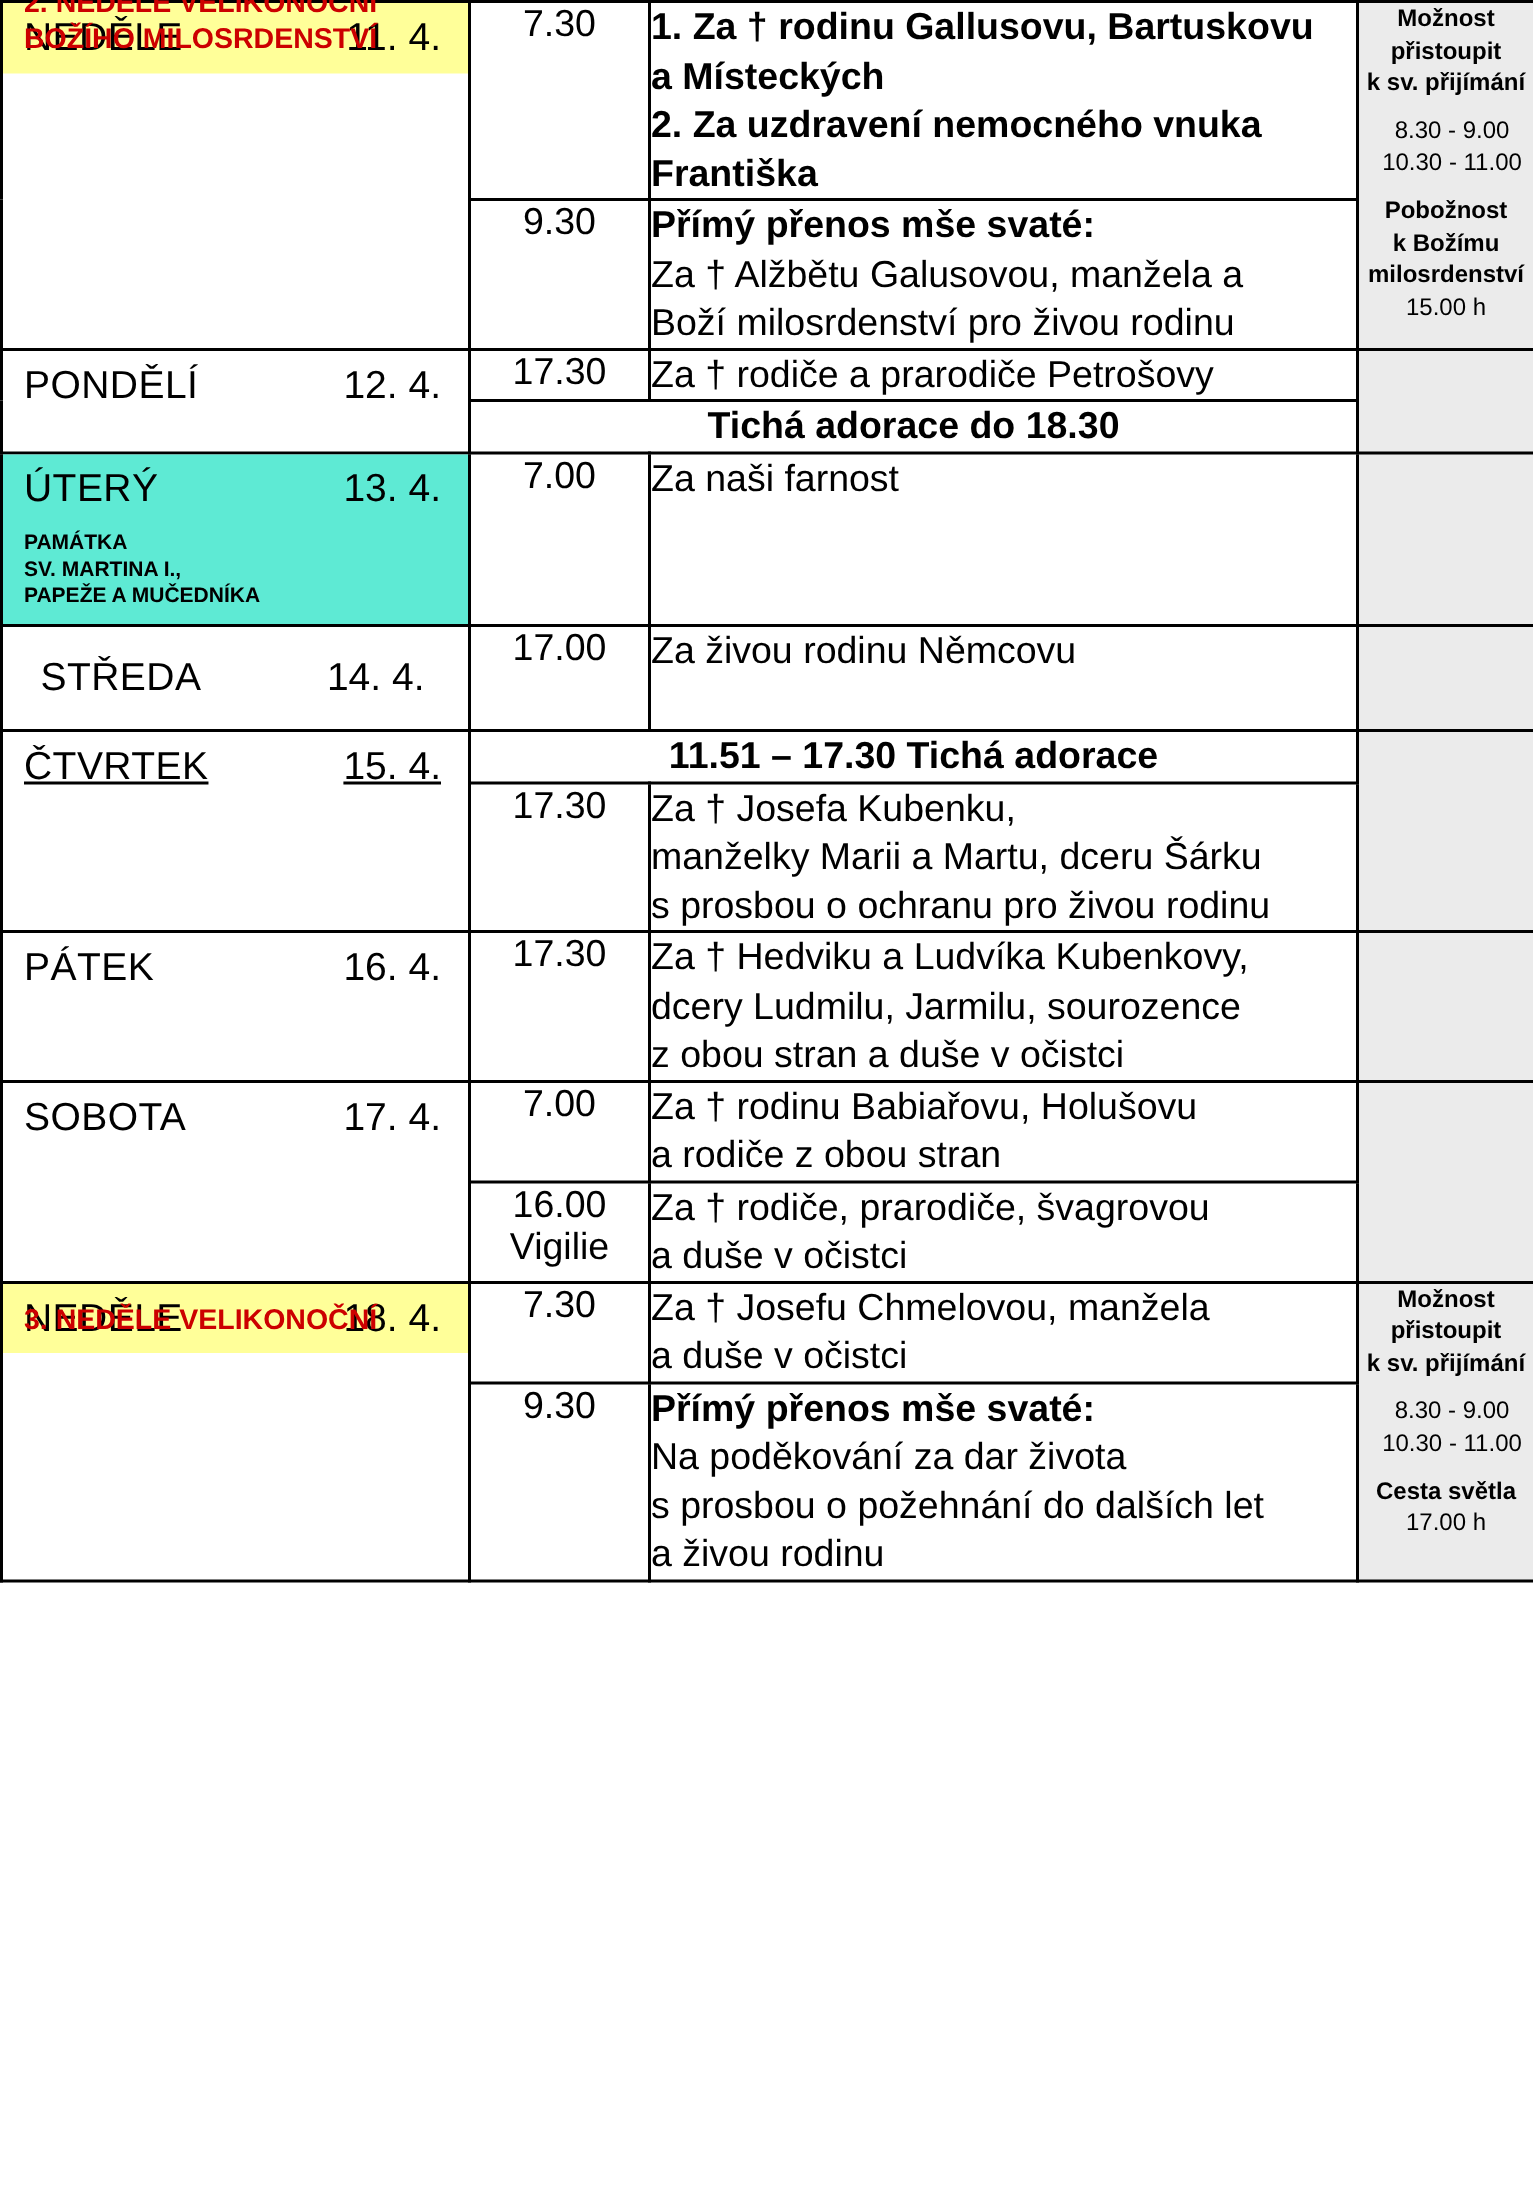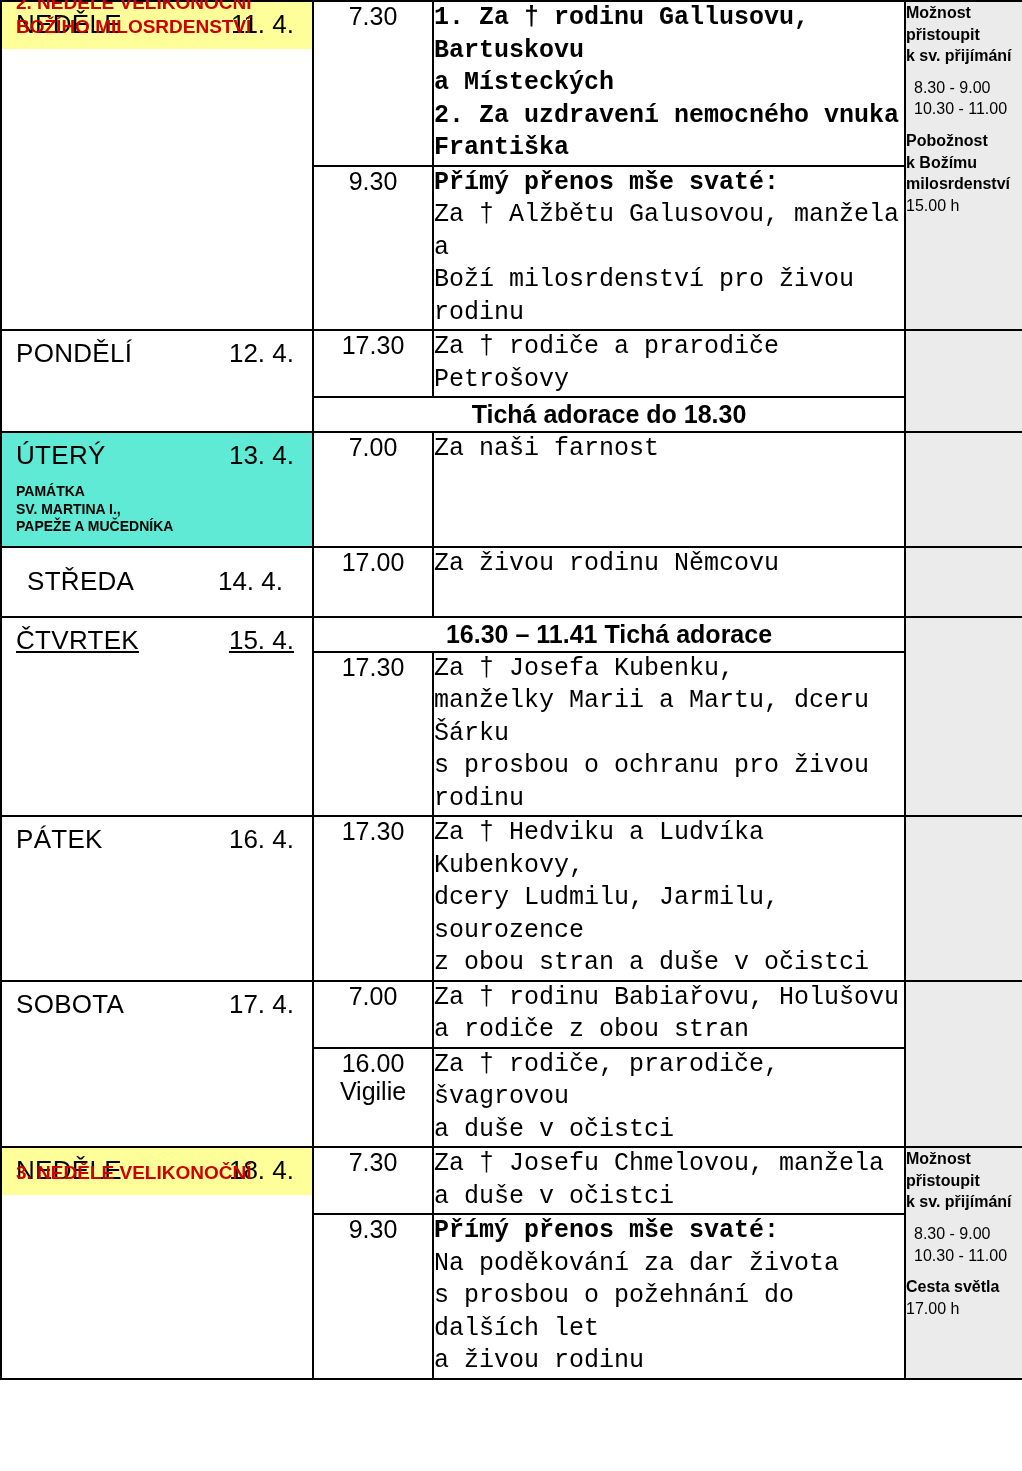--- a/index.html
+++ b/index.html
@@ -82,34 +82,35 @@
     padding: 10px 4px;
     line-height: 1.15;
     box-sizing: border-box;
   }
   .int-cell {
     font-size: 25px;
     padding: 10px 8px 10px 14px;
     line-height: 1.3;
   }
   .int-cell .bold { font-weight: bold; }
-  .int-cell .line { display: block; white-space: pre-wrap; font-family: Liberation Mono, monospace; }
+  .int-cell .line { display: block; white-space: pre-wrap; }
   .full-cell {
     font-size: 25px;
     font-weight: bold;
     padding: 12px 8px 12px 14px;
     line-height: 1.3;
     text-align: center;
   }
   .note-cell {
     background: #ebebeb;
     font-size: 16px;
     padding: 10px 6px 10px 8px;
     line-height: 1.35;
     vertical-align: top;
+    text-align: center;
   }
   .note-cell .nb { font-weight: bold; display: block; }
   .note-cell .nt { display: block; padding-left: 8px; }
   .note-cell .gap { display: block; height: 10px; }
   .note-cell.empty { padding: 0; }
 </style>
 </head>
 <body>
 
 <div id="sheet">
@@ -228,21 +229,21 @@
         </tr>
         <tr>
           <td rowspan="2" style="padding: 0px; text-decoration: underline;">
             <div class="day-cell white">
               <div class="day-head">
                 <span class="day-name">ČTVRTEK</span>
                 <span class="day-date">15. 4.</span>
               </div>
             </div>
           </td>
-          <td colspan="2" class="full-cell">16.30 – 11.41 Tichá adorace</td>
+          <td colspan="2" class="full-cell">11.51 – 17.30 Tichá adorace</td>
           <td rowspan="2" class="note-cell empty"></td>
         </tr>
         <tr>
           <td class="time-cell">
             <div>17.30</div>
           </td>
           <td class="int-cell">
             <span class="line">Za † Josefa Kubenku,</span>
             <span class="line">manželky Marii a Martu, dceru Šárku</span>
             <span class="line">s prosbou o ochranu pro živou rodinu</span>

